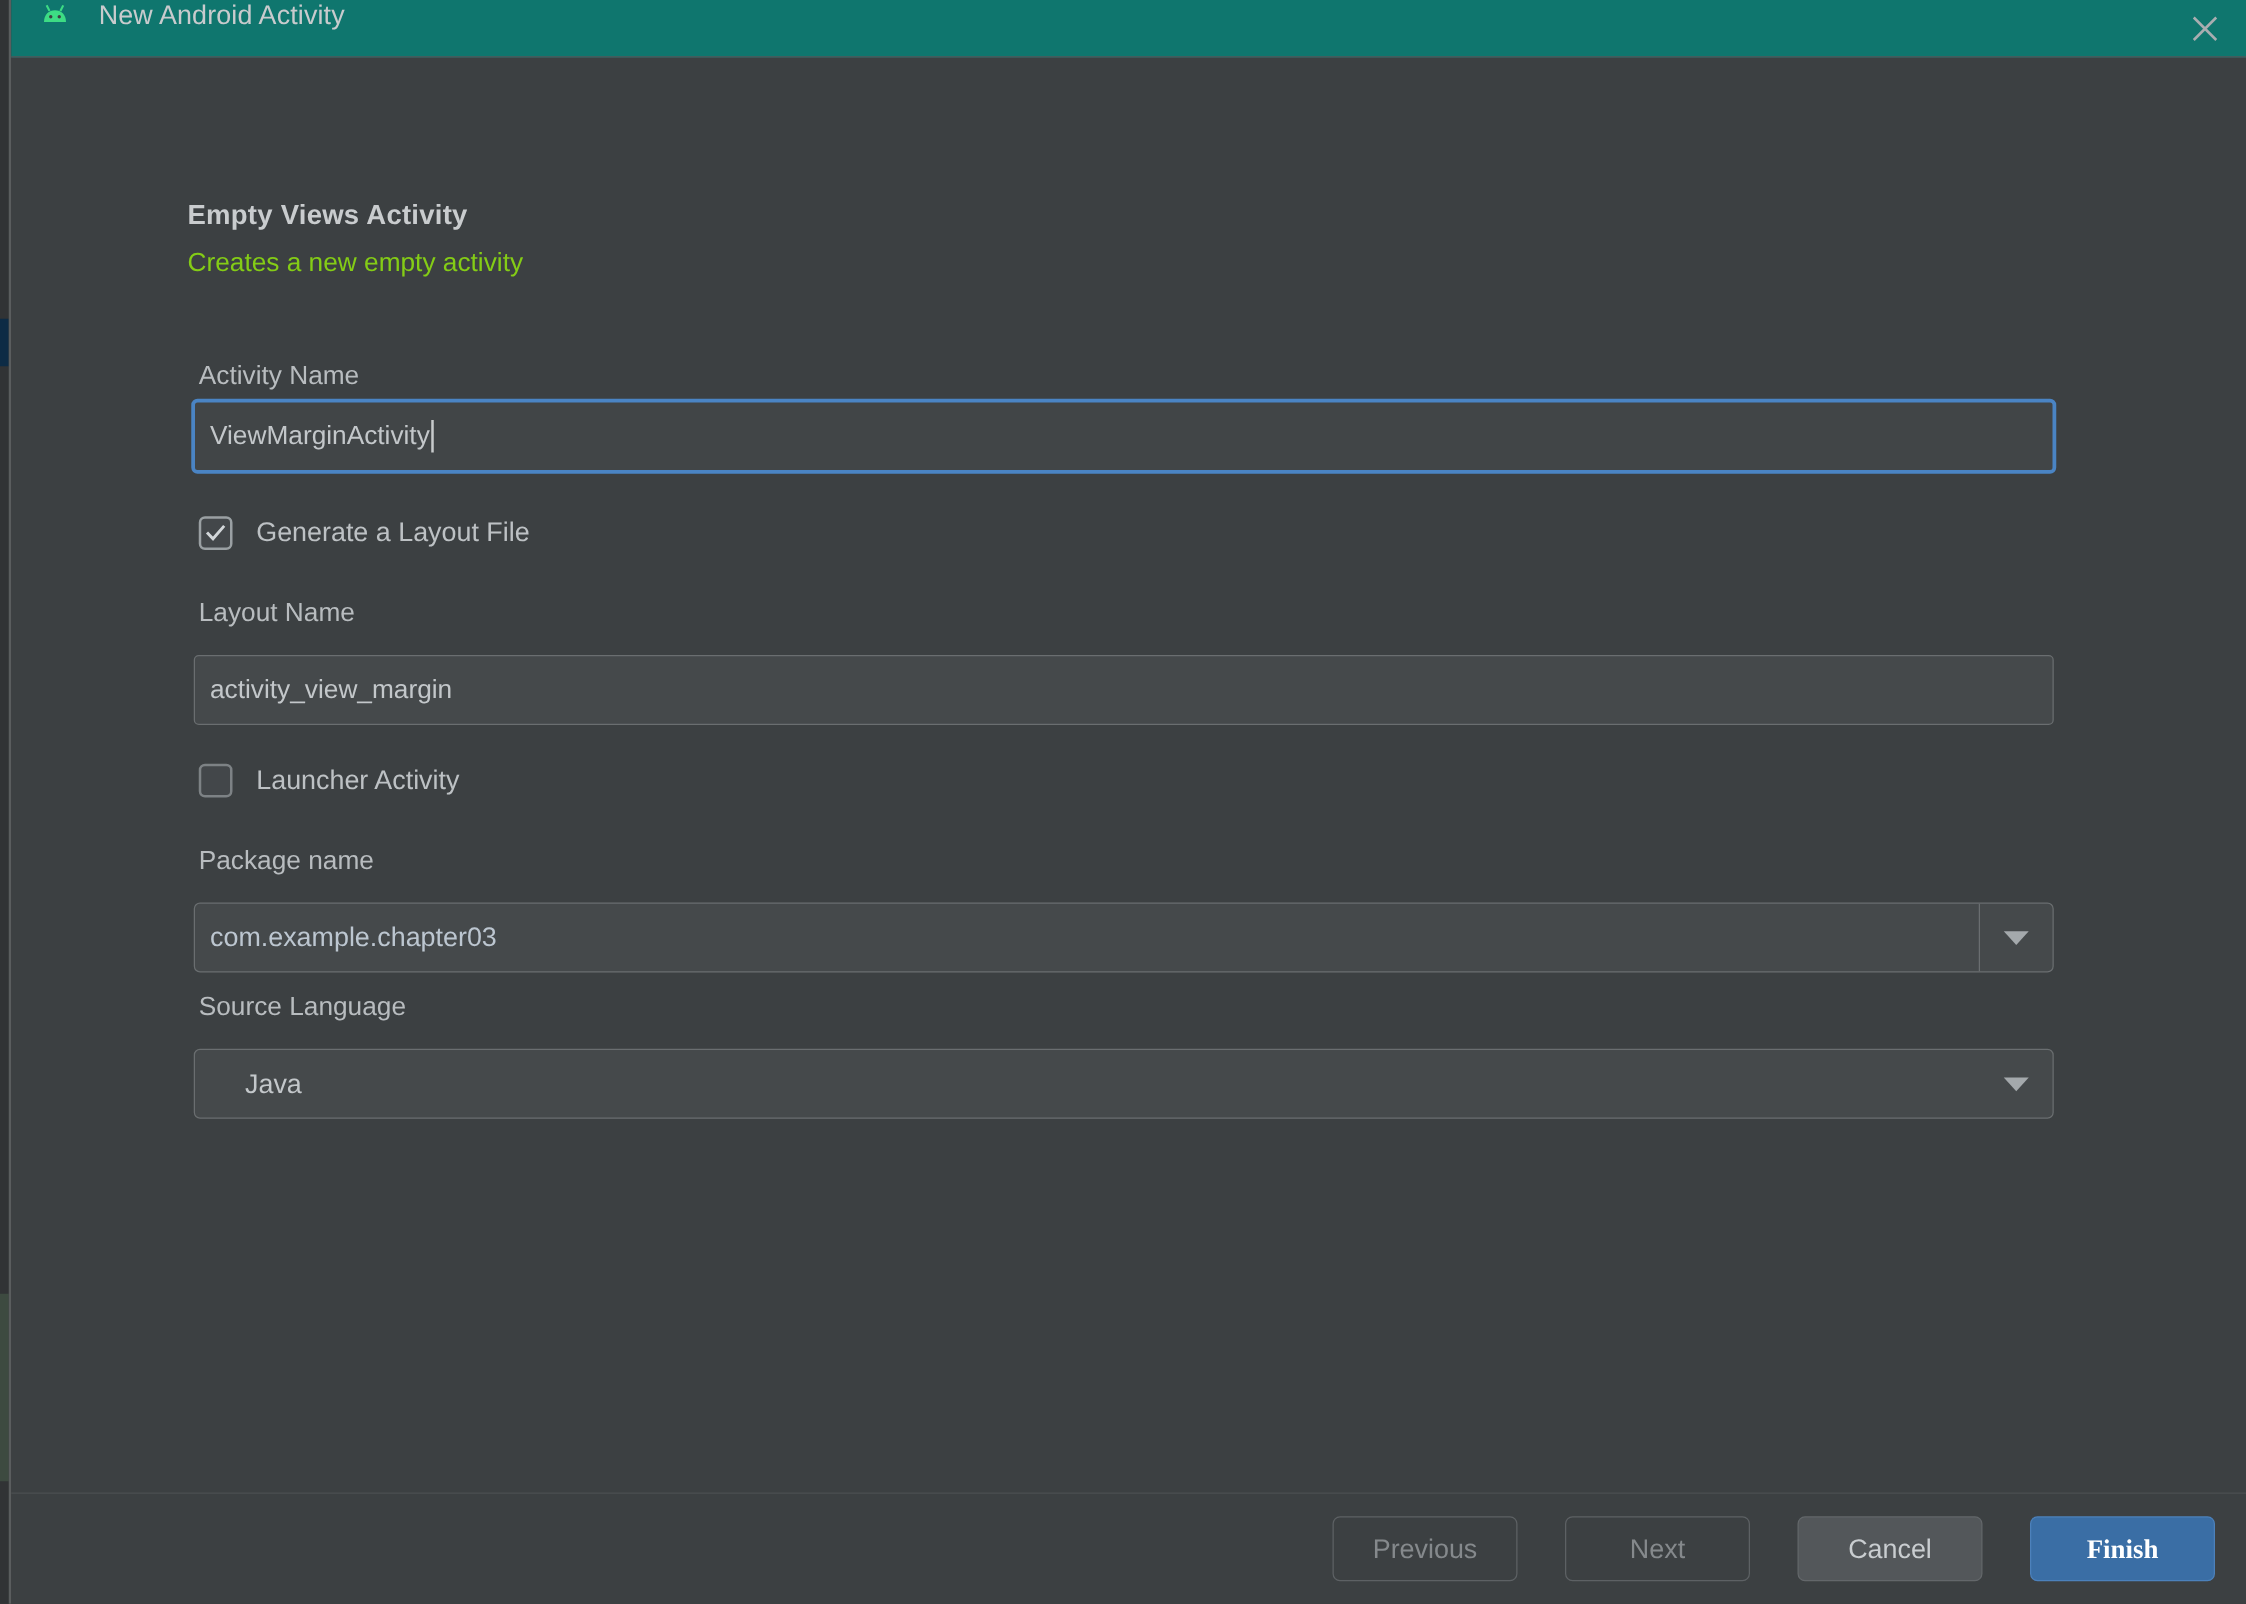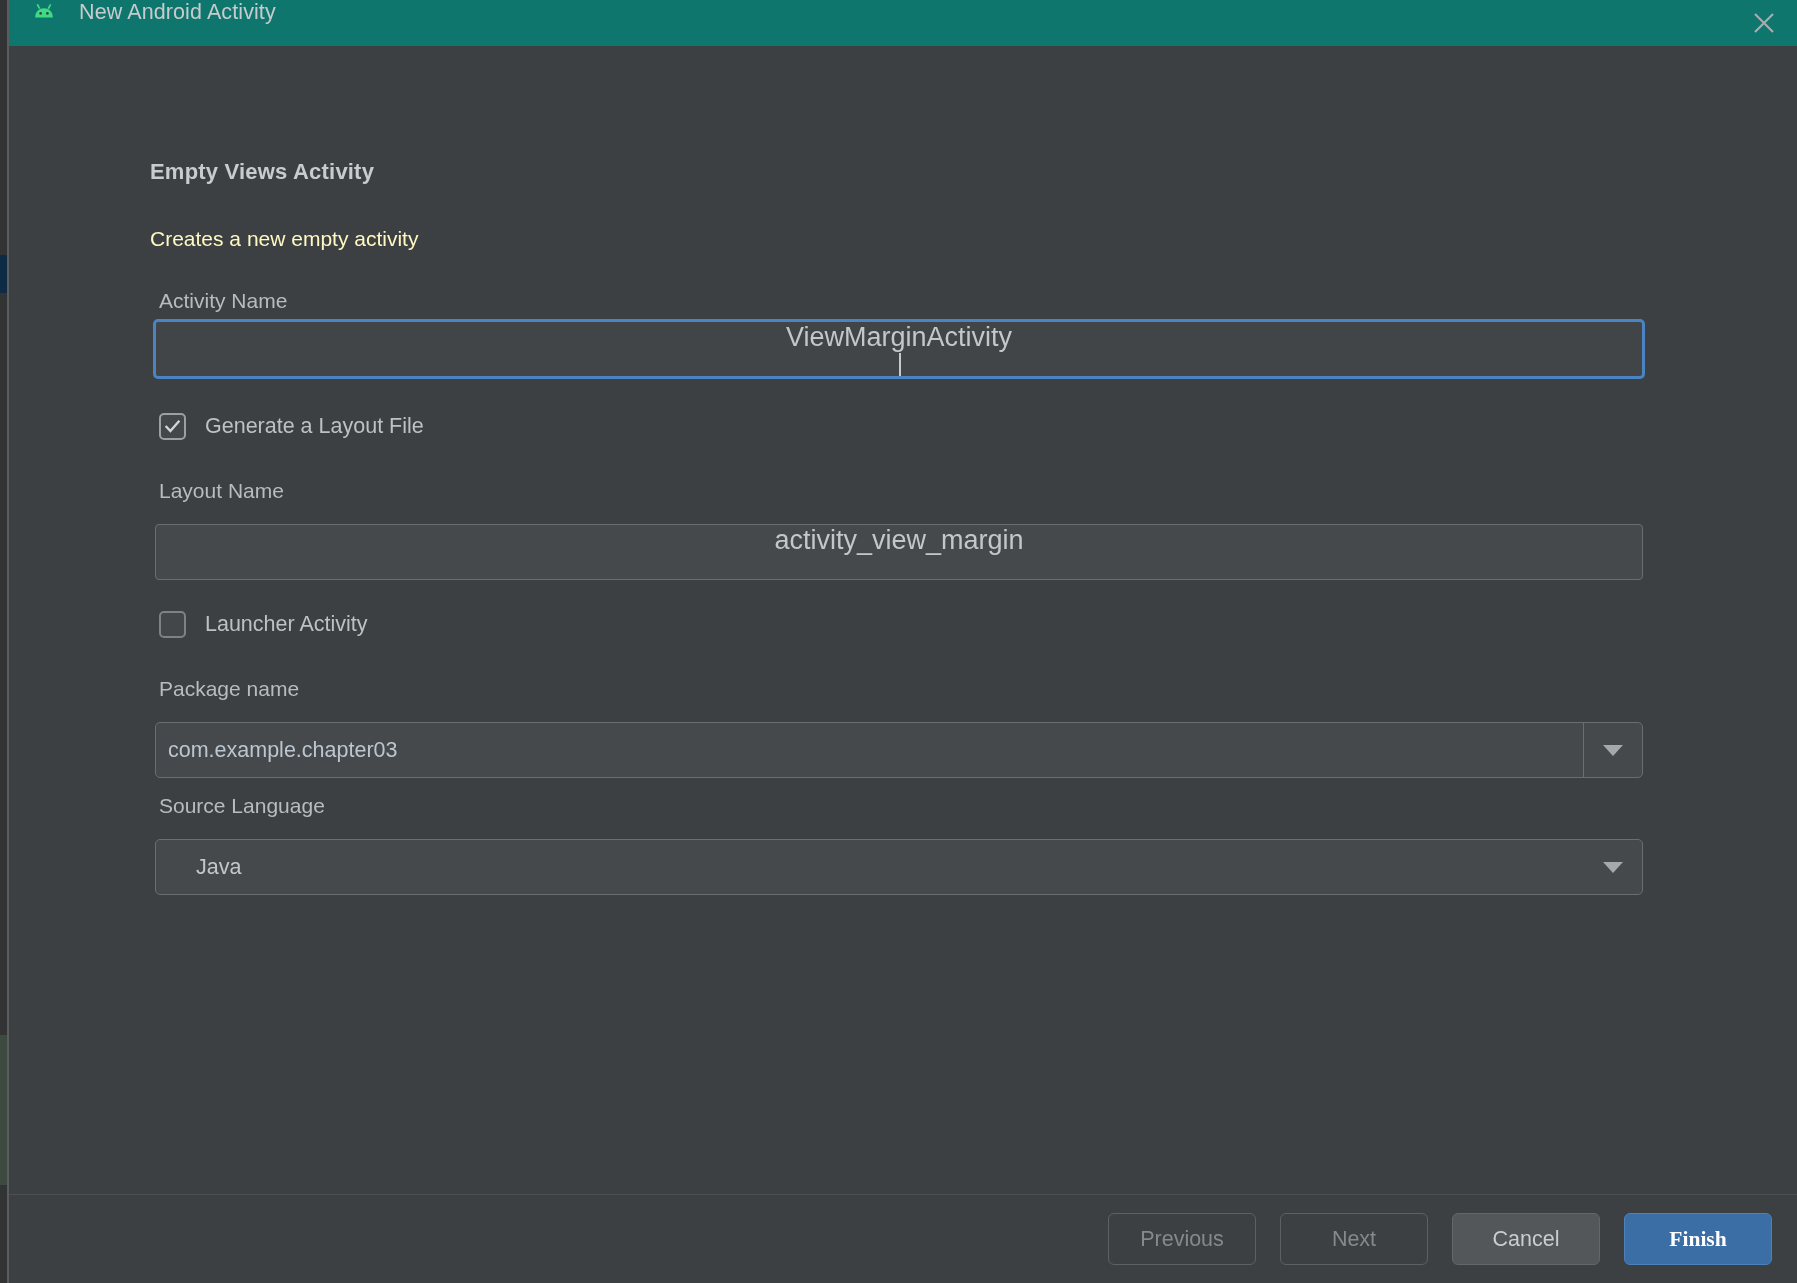--- a/index.html
+++ b/index.html
@@ -90,23 +90,23 @@
     left: 141px;
     top: 113px;
     font-size: 22px;
     font-weight: bold;
     color: #c9ccce;
     letter-spacing: .2px;
   }
   .subheading {
     position: absolute;
     left: 141px;
-    top: 181px;
+    top: 153px;
     font-size: 21px;
-    color: #fef9c3;
+    color: #84cc16;
   }
 
   .field-label {
     position: absolute;
     left: 150px;
     font-size: 21px;
     color: #b8bcbf;
   }
 
   .text-input {
@@ -114,23 +114,22 @@
     left: 146px;
     width: 1488px;
     height: 56px;
     box-sizing: border-box;
     background: #45494b;
     border: 1px solid #6a6e70;
     border-radius: 4px;
     display: flex;
     align-items: center;
     padding: 0 12px;
-    font-size: 27px;
+    font-size: 21px;
     color: #c3c7ca;
-    flex-direction: column;
   }
   .text-input.focused {
     background: #414547;
     border: 3px solid #4a84c4;
     border-radius: 5px;
     left: 144px;
     width: 1492px;
     height: 60px;
   }
   .caret {
@@ -218,21 +217,21 @@
   
   .button-bar {
     position: relative;
     height: 88px;
     min-height: 88px;
     border-top: 1px solid #4b4f51;
     display: flex;
     align-items: center;
     justify-content: flex-end;
     padding-right: 25px;
-    gap: 24px;
+    gap: 38px;
   }
   .btn {
     height: 52px;
     min-width: 148px;
     padding: 0 22px;
     box-sizing: border-box;
     border-radius: 6px;
     display: flex;
     align-items: center;
     justify-content: center;

